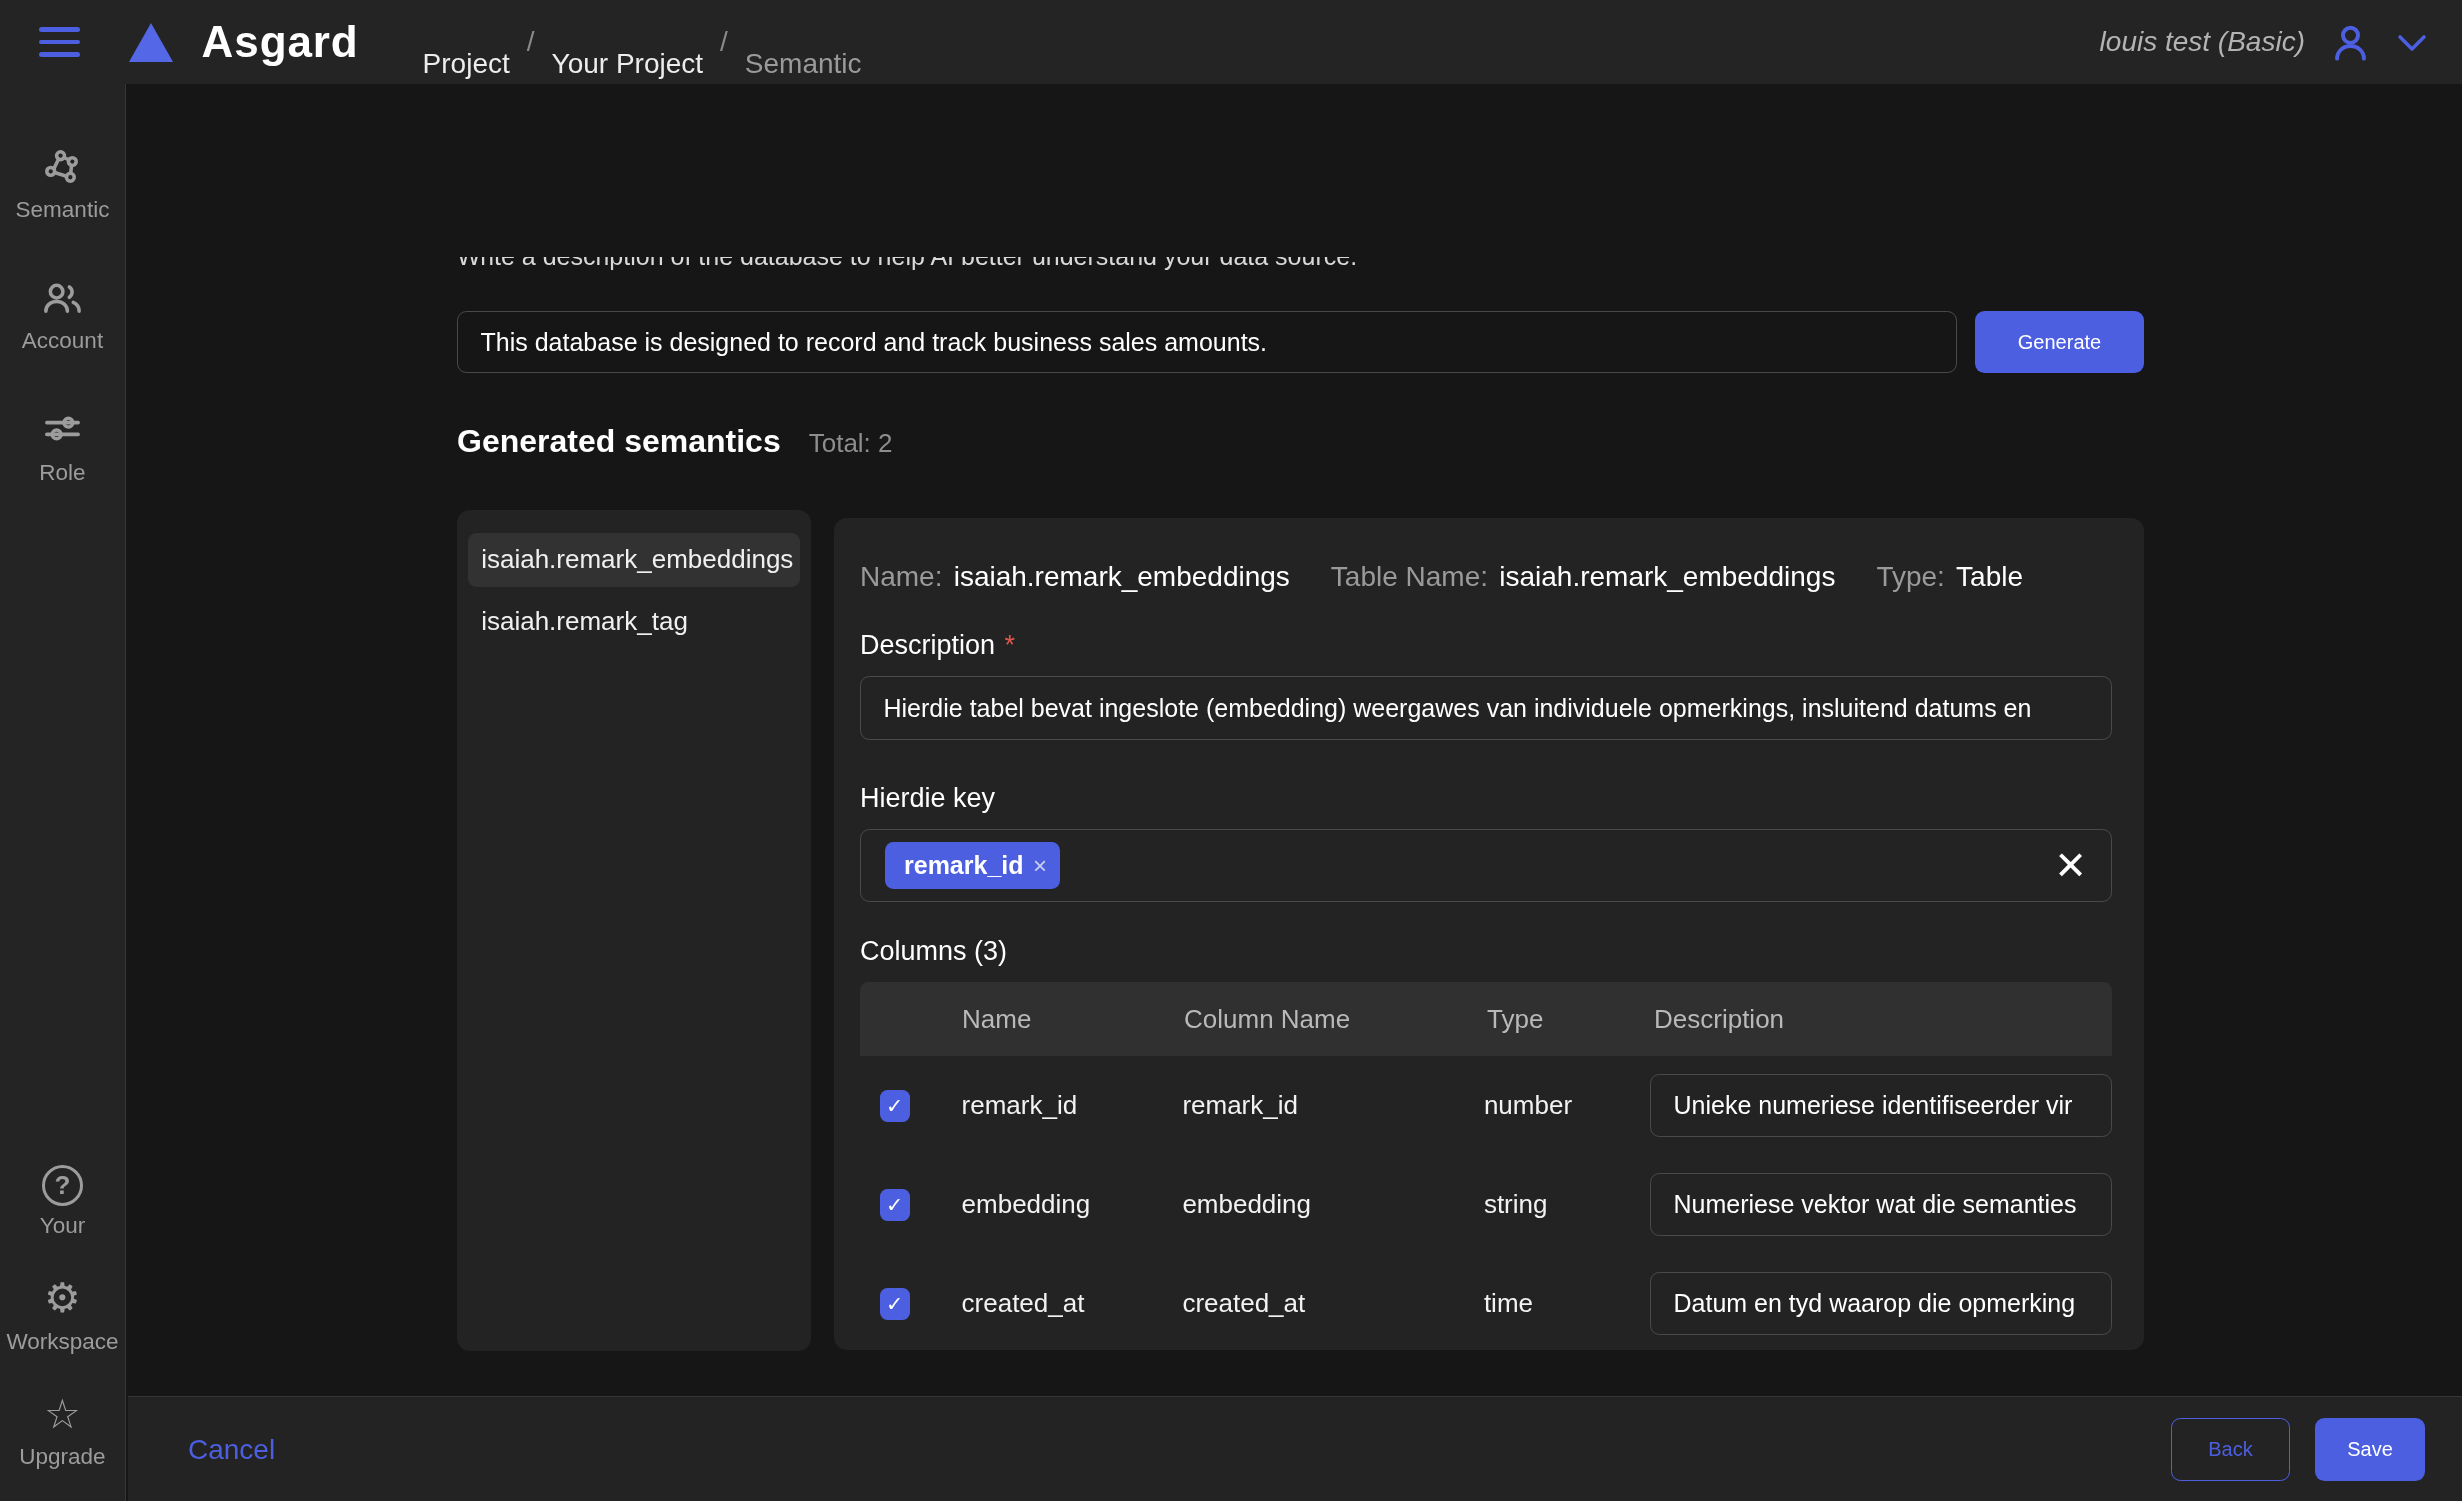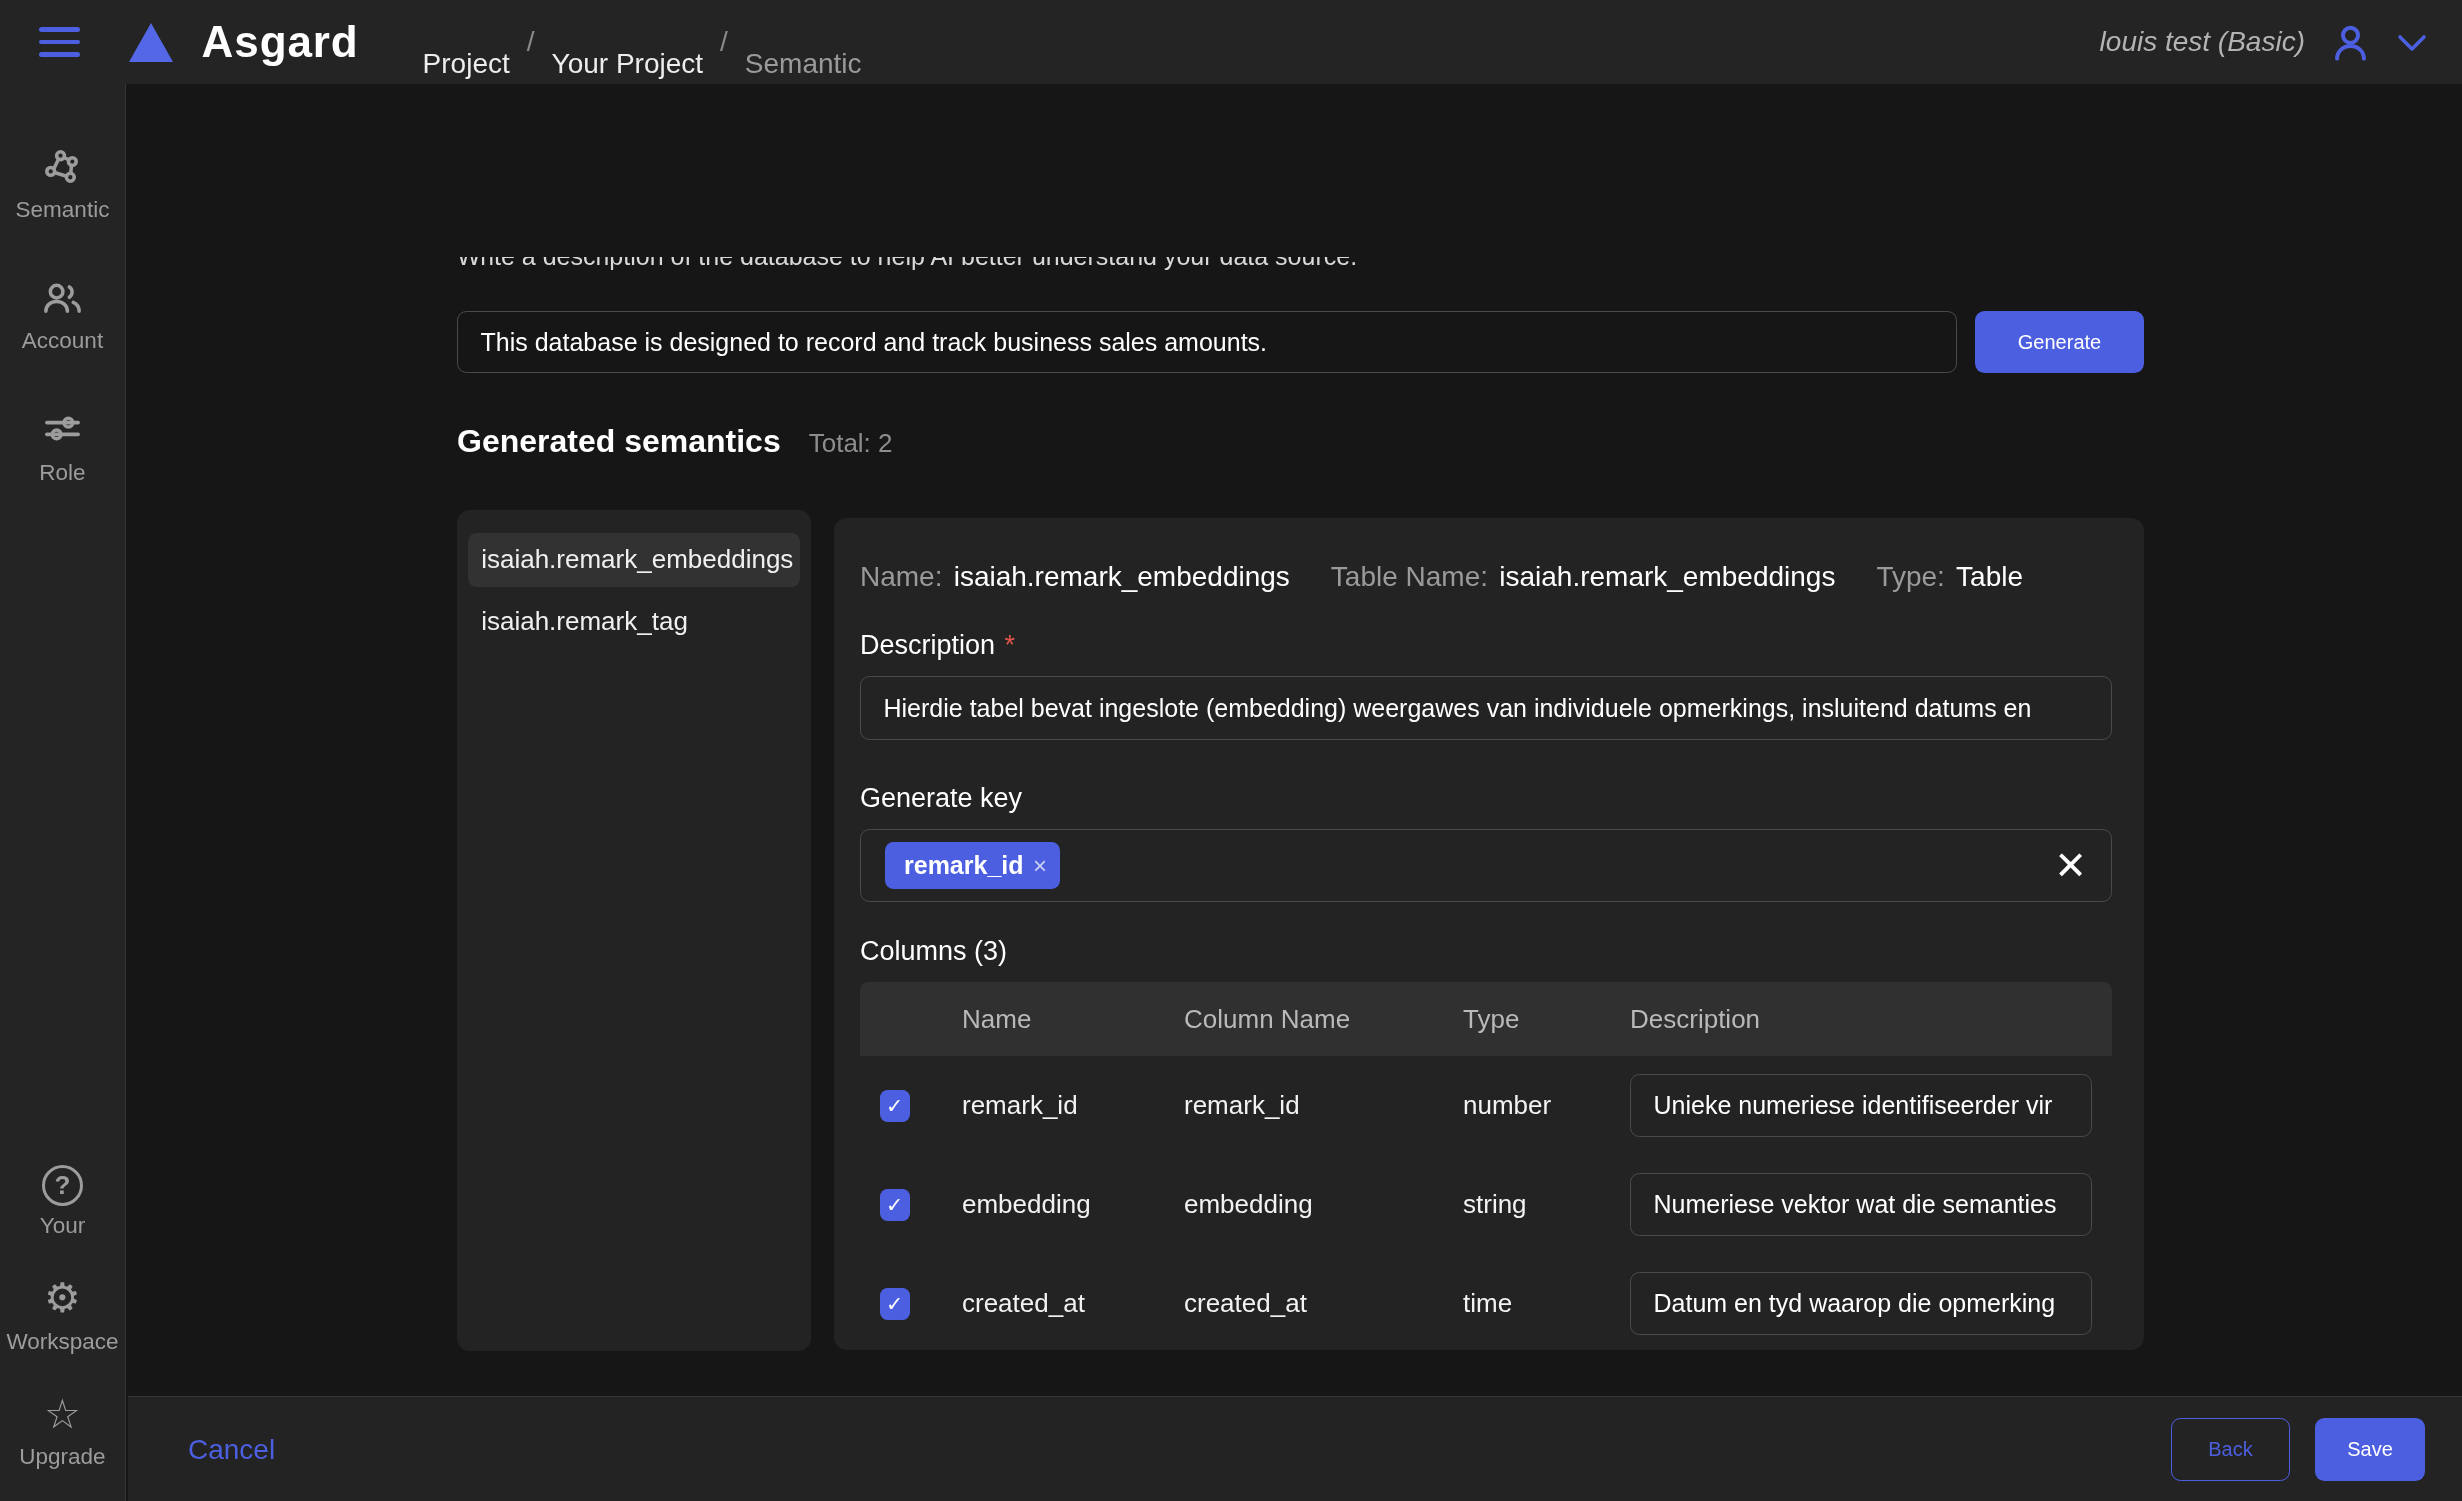--- a/index.html
+++ b/index.html
@@ -88,21 +88,21 @@
   .chip .chip-x{font-size:24px;color:#c9cfef;cursor:pointer;}
   .pk-clear{margin-left:auto;font-size:39px;color:#fff;cursor:pointer;line-height:1;}
   .cols-label{margin-top:34px;}
   .col-table{width:1252px;margin-top:15px;}
   .t-header{height:74px;background:#303030;border-radius:8.4px 8.4px 0 0;display:flex;align-items:center;
     font-size:26px;color:#b9b9b9;}
   .t-row{height:99px;display:flex;align-items:center;font-size:26px;color:#f2f2f2;}
   .c0{width:102px;display:flex;align-items:center;padding-left:19.7px;}
   .c1{width:222px;}
   .c2{width:279px;}
-  .c3{width:167px;}
+  .c3{width:167px;margin-left:24px;}
   .c4{flex:1;display:flex;align-items:center;}
   .checkbox{width:30px;height:32px;border-radius:7.5px;background:var(--accent);display:flex;
     align-items:center;justify-content:center;cursor:pointer;}
   .checkbox .mark{color:#fff;font-size:20.6px;}
   .cell-input{width:462px;height:63px;}
   
   .footer{position:absolute;left:128px;right:0;bottom:0;height:106px;background:#232323;
     border-top:1.9px solid var(--divider);display:flex;align-items:center;padding:0 37px 0 60px;z-index:5;}
   .cancel-link{color:var(--accent);font-size:28px;cursor:pointer;}
   .footer-right{margin-left:auto;display:flex;gap:25px;padding-left:27px;}
@@ -220,21 +220,21 @@
       <span class="meta-gap"></span>
       <span class="meta-label">Type:</span>
       <span class="meta-value">Table</span>
     </div>
 
     <div class="field-label">
       <span>Description</span><span class="req">*</span>
     </div>
     <input class="text-input desc-input" type="text" value="Hierdie tabel bevat ingeslote (embedding) weergawes van individuele opmerkings, insluitend datums en" style="">
 
-    <div class="field-label pk-label">Generate key</div>
+    <div class="field-label pk-label">Hierdie key</div>
     <div class="pk-box">
       <div class="chip">
         <span class="chip-text">remark_id</span>
         <span class="chip-x">×</span>
       </div>
       <span class="pk-clear">✕</span>
     </div>
 
     <div class="field-label cols-label">Columns (3)</div>
 

